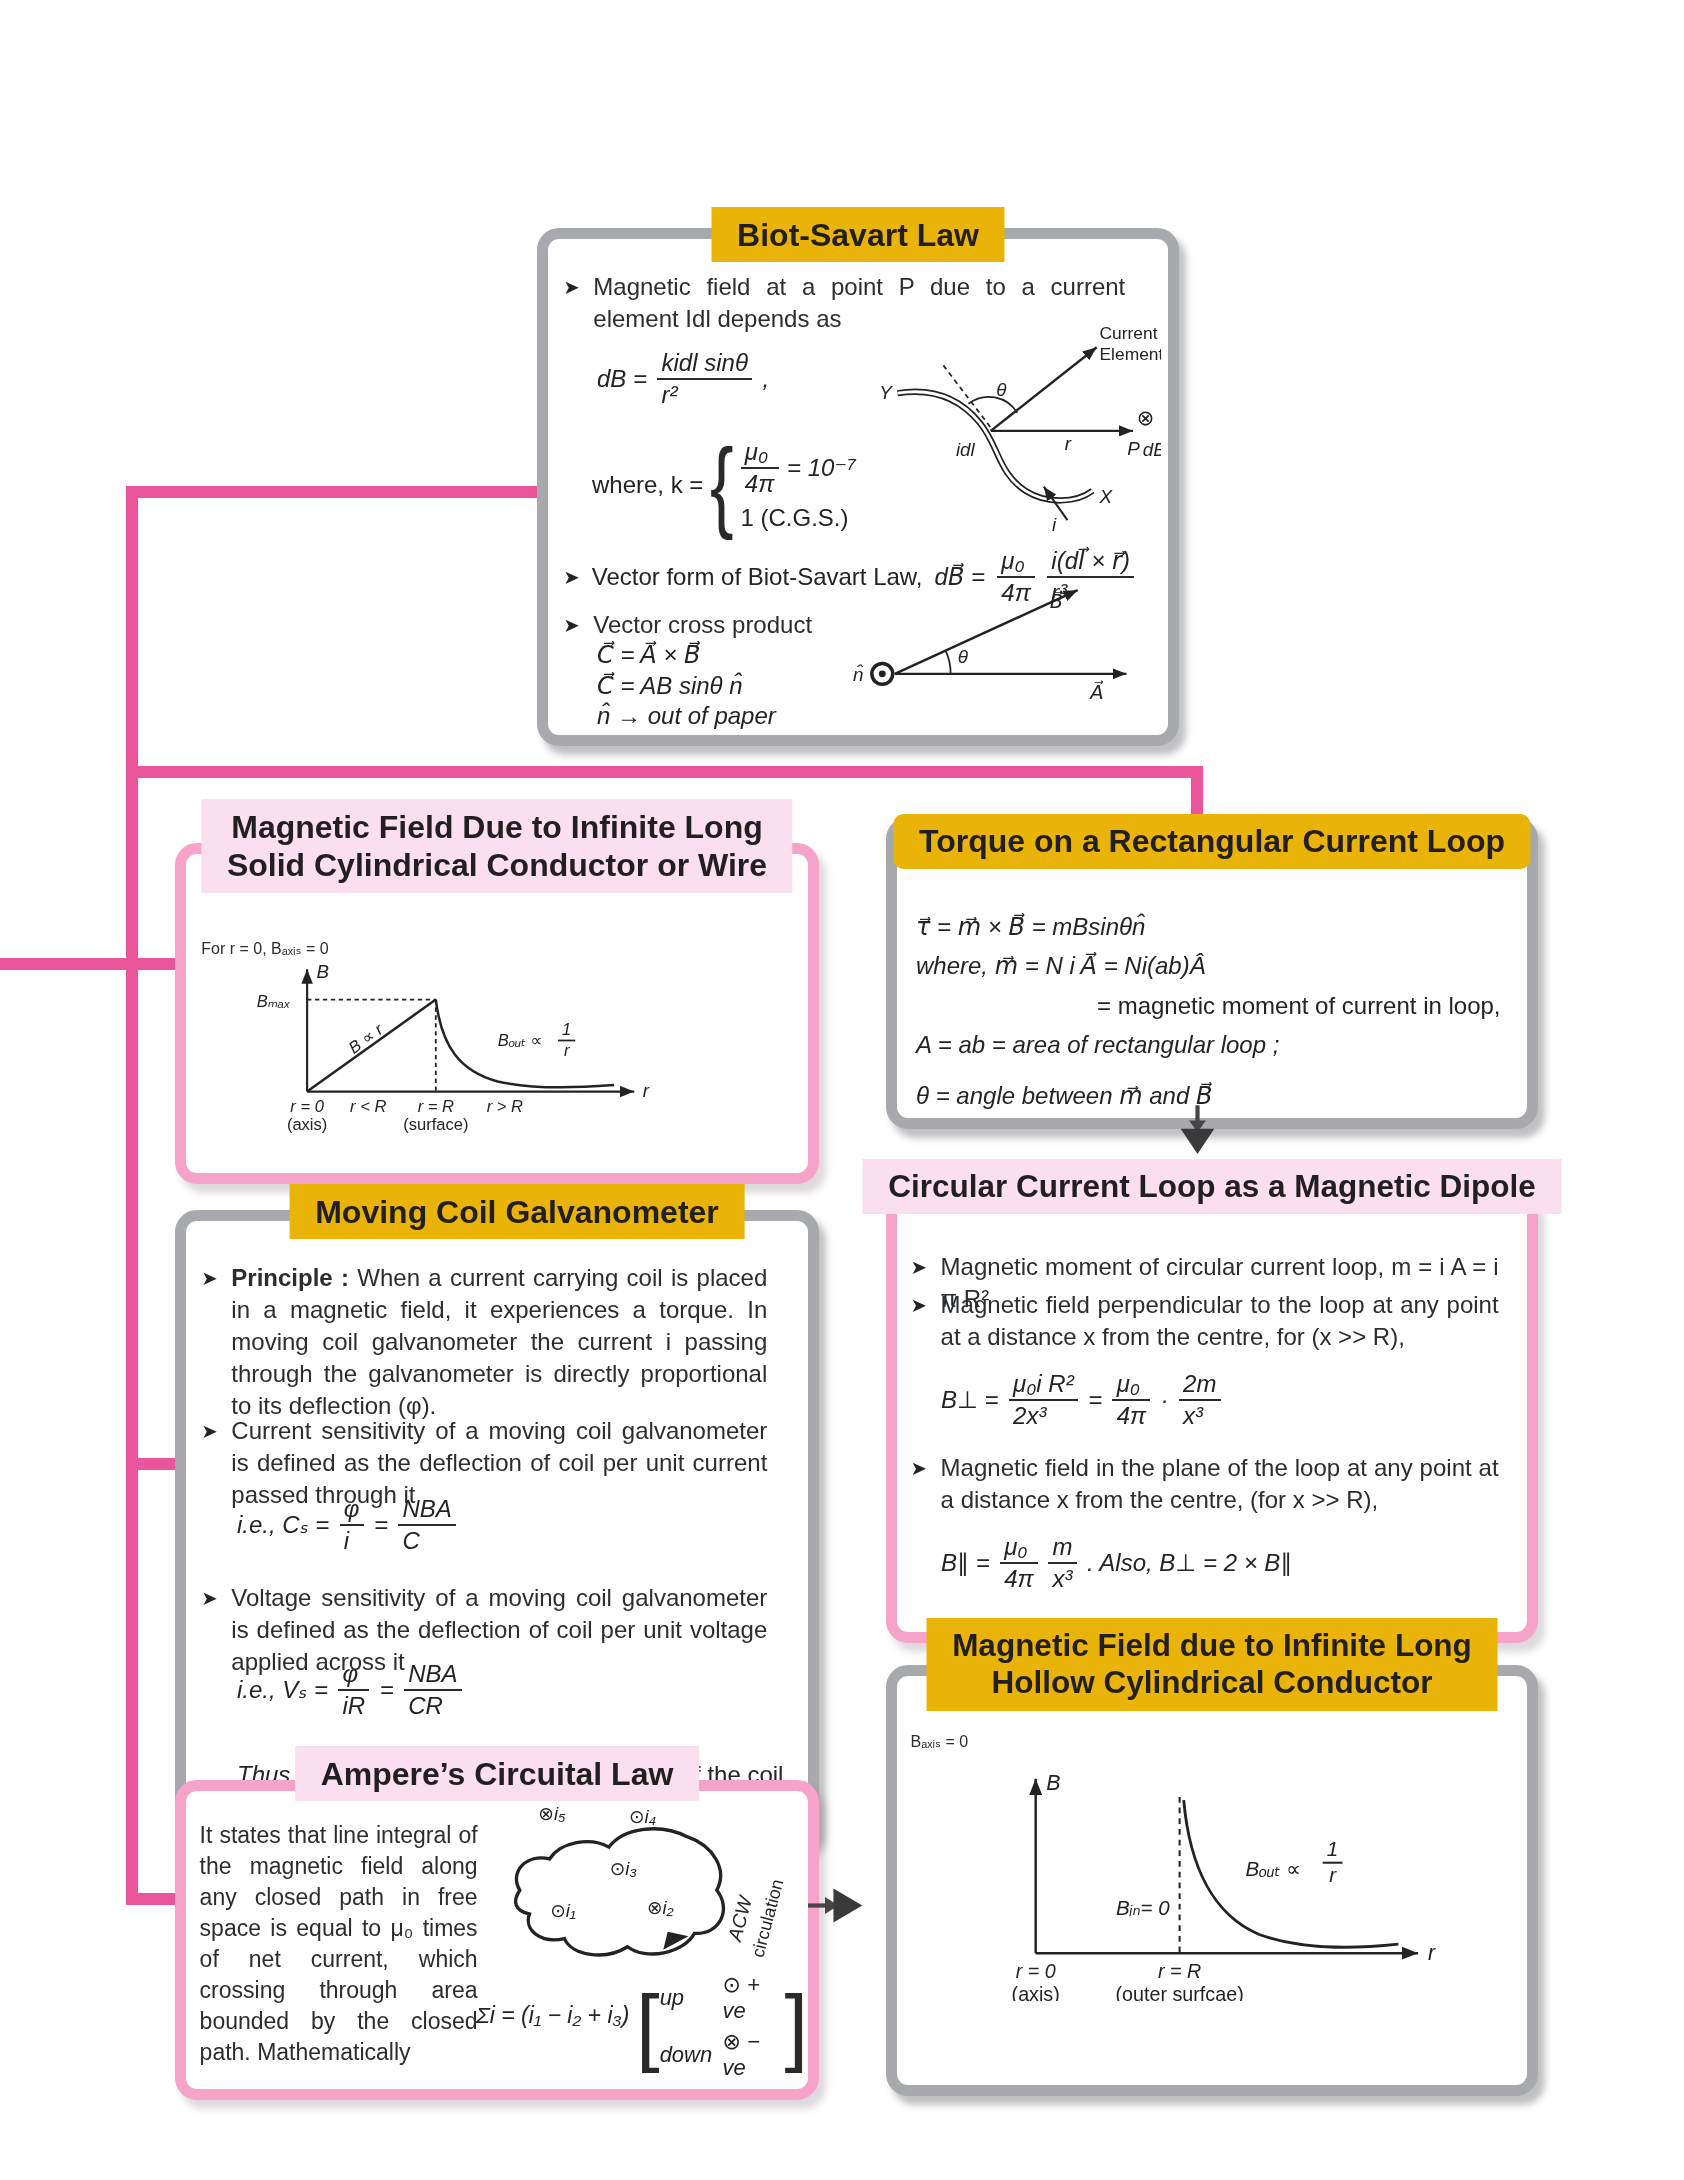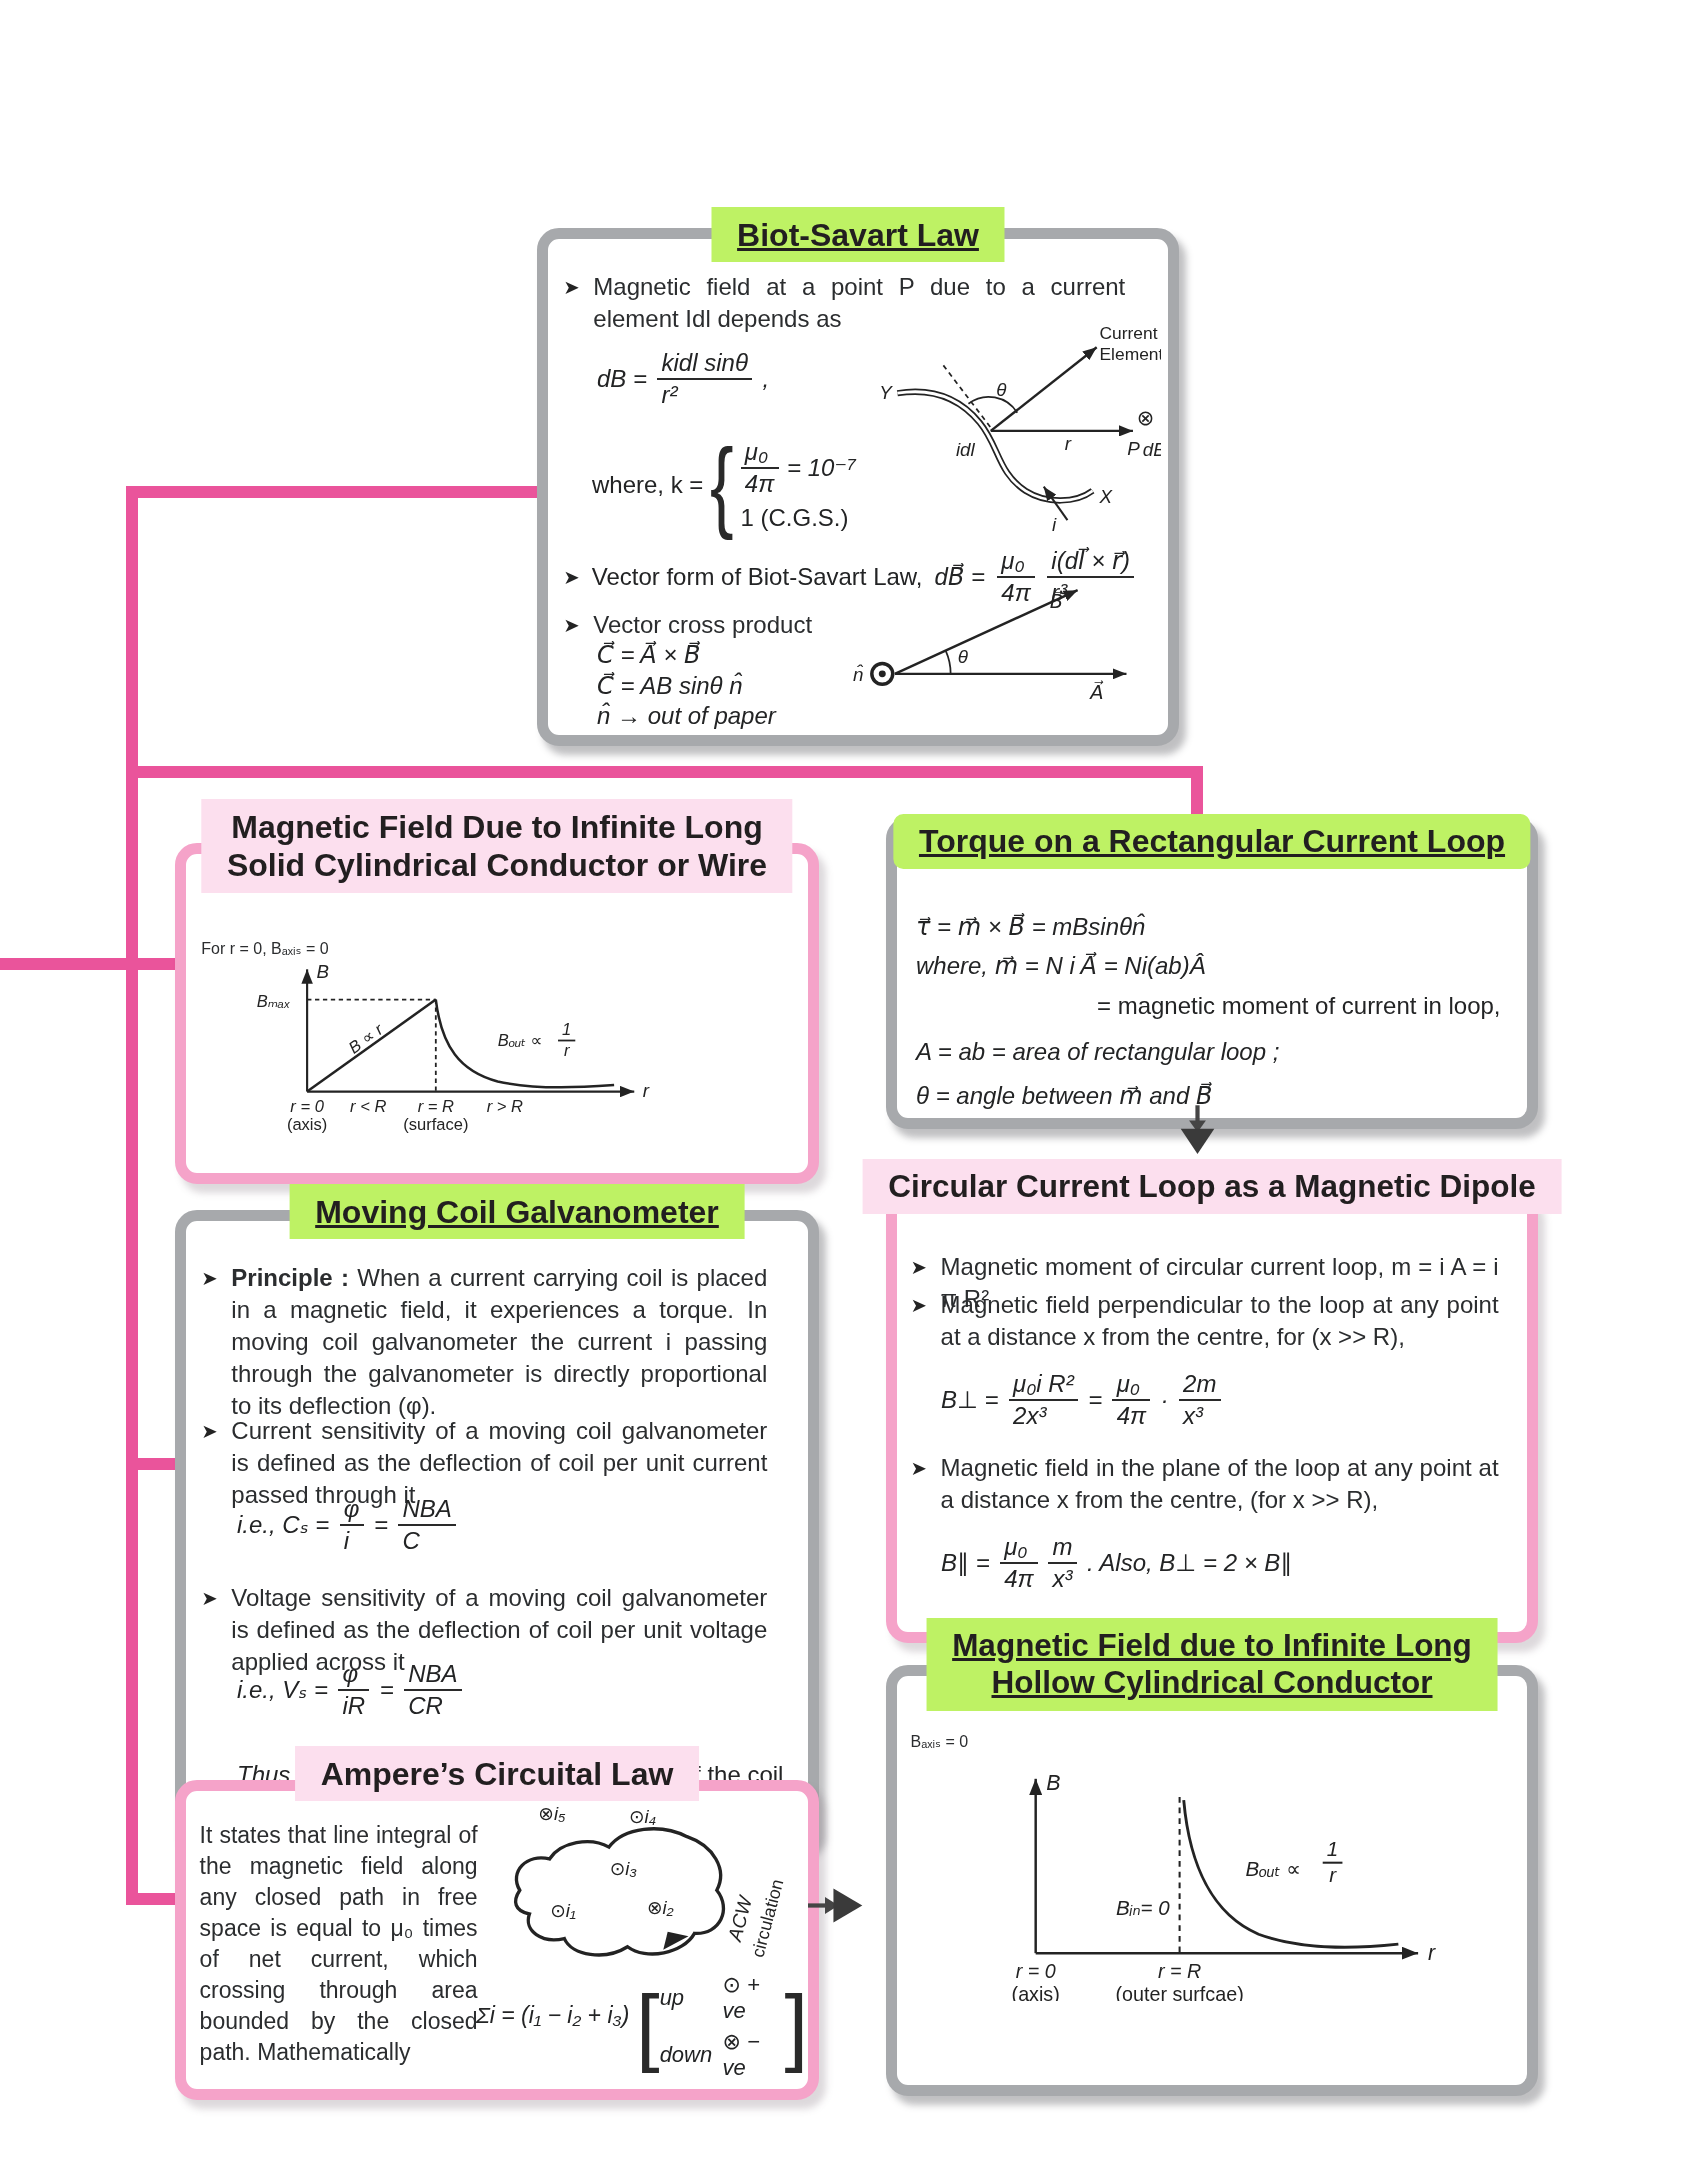--- a/index.html
+++ b/index.html
@@ -5,21 +5,21 @@
   html,body{margin:0;padding:0;background:#fff;}
   #page{position:relative;width:1684px;height:2181px;background:#ffffff;
         font-family:"Liberation Sans","DejaVu Sans",sans-serif;color:#26282a;overflow:hidden;}
   .conn{position:absolute;background:#ea549b;}
   .panel{position:absolute;background:#fff;border-radius:22px;}
   .gray-p{border:11px solid #a7a9ac;box-shadow:6.8px 8.5px 7.7px rgba(90,90,94,.38);}
   .pink-p{border:11px solid #f5a3c9;box-shadow:6.8px 8.5px 7.7px rgba(120,105,115,.25);}
   .btitle{position:absolute;left:50%;transform:translateX(-50%);font-weight:700;text-align:center;
           line-height:1.2;padding:8.5px 25.6px;white-space:nowrap;z-index:4;color:#221f20;font-size:32px;}
   .btitle.two{white-space:normal;width:max-content;}
-  .gray-t{background:#bef264;text-decoration:underline;}
+  .gray-t{background:#eab308;}
   .pink-t{background:#fcdfee;}
   .abs{position:absolute;}
   .bul{position:absolute;display:flex;gap:13.6px;}
   .bul .bt{flex:0 0 auto;font-size:19.6px;line-height:32px;color:#232323;}
   .bul .tx{font-size:24px;line-height:32px;text-align:justify;color:#2b2d2f;}
   .fr{position:absolute;display:flex;align-items:center;gap:10.2px;font-size:24px;font-style:italic;color:#232425;}
   .fr .rm{font-style:normal;}
   .frac{display:inline-flex;flex-direction:column;line-height:1.25;}
   .frac>span{padding:0 4.3px;}
   .frac .fd{border-top:2.6px solid #2a2a2a;}
@@ -191,21 +191,21 @@
     <div class="btitle gray-t" style="top:-14.5px;border-radius:10px;">Torque on a Rectangular Current Loop</div>
     <div class="fr" style="left:19px;top:85px;">
         <span>τ⃗ = m⃗ × B⃗ = mBsinθn̂</span>
       </div>
     <div class="fr" style="left:19px;top:124px;">
         <span>where,  m⃗ = N i A⃗ = Ni(ab)Â</span>
       </div>
     <div class="fr rm" style="left:200px;top:164px;font-style:normal;">
         <span>= magnetic moment of current in loop,</span>
       </div>
-    <div class="fr" style="left:19px;top:210px;">
+    <div class="fr" style="left:19px;top:203px;">
         <span>A = ab = area of rectangular loop ;</span>
       </div>
     <div class="fr" style="left:19px;top:240px;margin-top:14px;">
         <span>θ = angle between m⃗ and B⃗</span>
       </div>
   </div>
 
   <svg class="abs" style="position:absolute;left:1179px;top:1105px;" width="37" height="51" viewBox="0 0 44 60">
     <line x1="22" y1="0" x2="22" y2="22" stroke="#454545" stroke-width="5"></line>
     <path d="M12,18 L32,18 L22,32 Z" fill="#454545"></path>

